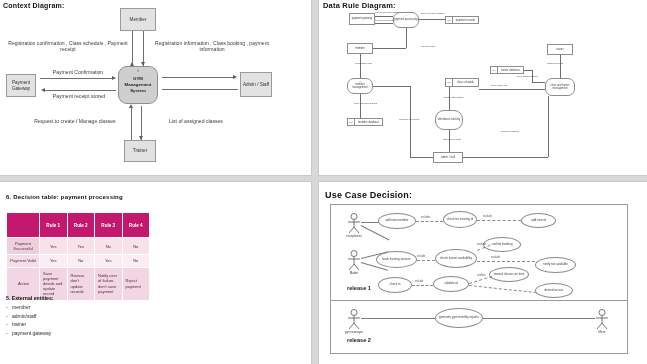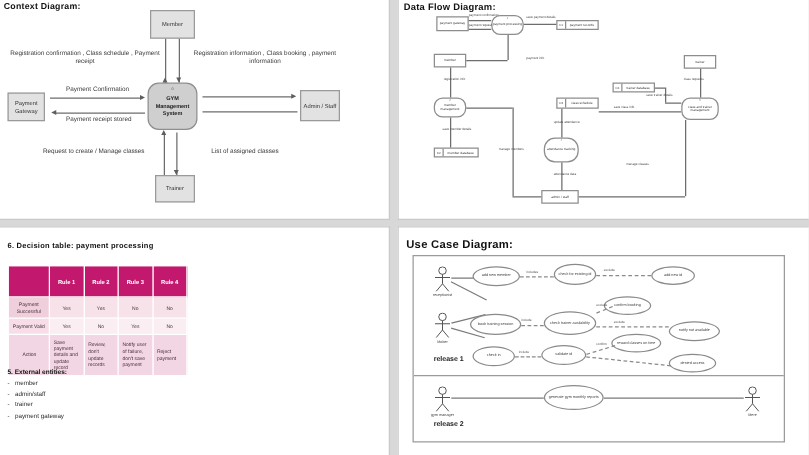--- a/index.html
+++ b/index.html
@@ -129,21 +129,21 @@
       <div class="line vline" style="left:131px;top:106px;height:34px;"></div>
       <div class="ar ar-u" style="left:128.5px;top:104px;"></div>
       <div class="line vline" style="left:141px;top:106px;height:34px;"></div>
       <div class="ar ar-d" style="left:138.5px;top:136px;"></div>
       <div class="lbl" style="left:22px;top:118px;width:106px;">Request to create / Manage classes</div>
       <div class="lbl" style="left:150px;top:118px;width:92px;">List of assigned classes</div>
     </div>
   </div>
 
   <div class="panel" id="panel-dfd">
-    <div class="panel-title" id="t-dfd">Data Flow Diagram:</div>
+    <div class="panel-title" id="t-dfd">Data Rule Diagram:</div>
 
     <div id="dfd">
 
       <div class="dfd-ext" style="left:24px;top:3px;width:26px;height:12px;">payment gateway</div>
 
       <div class="dfd-proc" style="left:68px;top:2px;width:26px;height:16px;">
         <span class="dfd-num">1</span>
         <span>payment processing</span>
       </div>
 
@@ -267,21 +267,21 @@
       <ul id="ext-list">
         <li>member</li>
         <li>admin/staff</li>
         <li>trainer</li>
         <li>payment gateway</li>
       </ul>
     </div>
   </div>
 
   <div class="panel" id="panel-usecase">
-    <div class="panel-title" id="t-usecase">Use Case Diagram:</div>
+    <div class="panel-title" id="t-usecase">Use Case Decision:</div>
 
     <div id="uc-frame">
       <div id="uc-div"></div>
 
       <div class="uc-rel" style="left:16px;top:80px;">release 1</div>
       <div class="uc-rel" style="left:16px;top:132px;">release 2</div>
 
       <div class="uc-actor" style="left:16px;top:8px;">
         <svg width="14" height="22" viewBox="0 0 14 22">
           <circle cx="7" cy="3.5" r="3" fill="none" stroke="#555" stroke-width="0.8"></circle>

